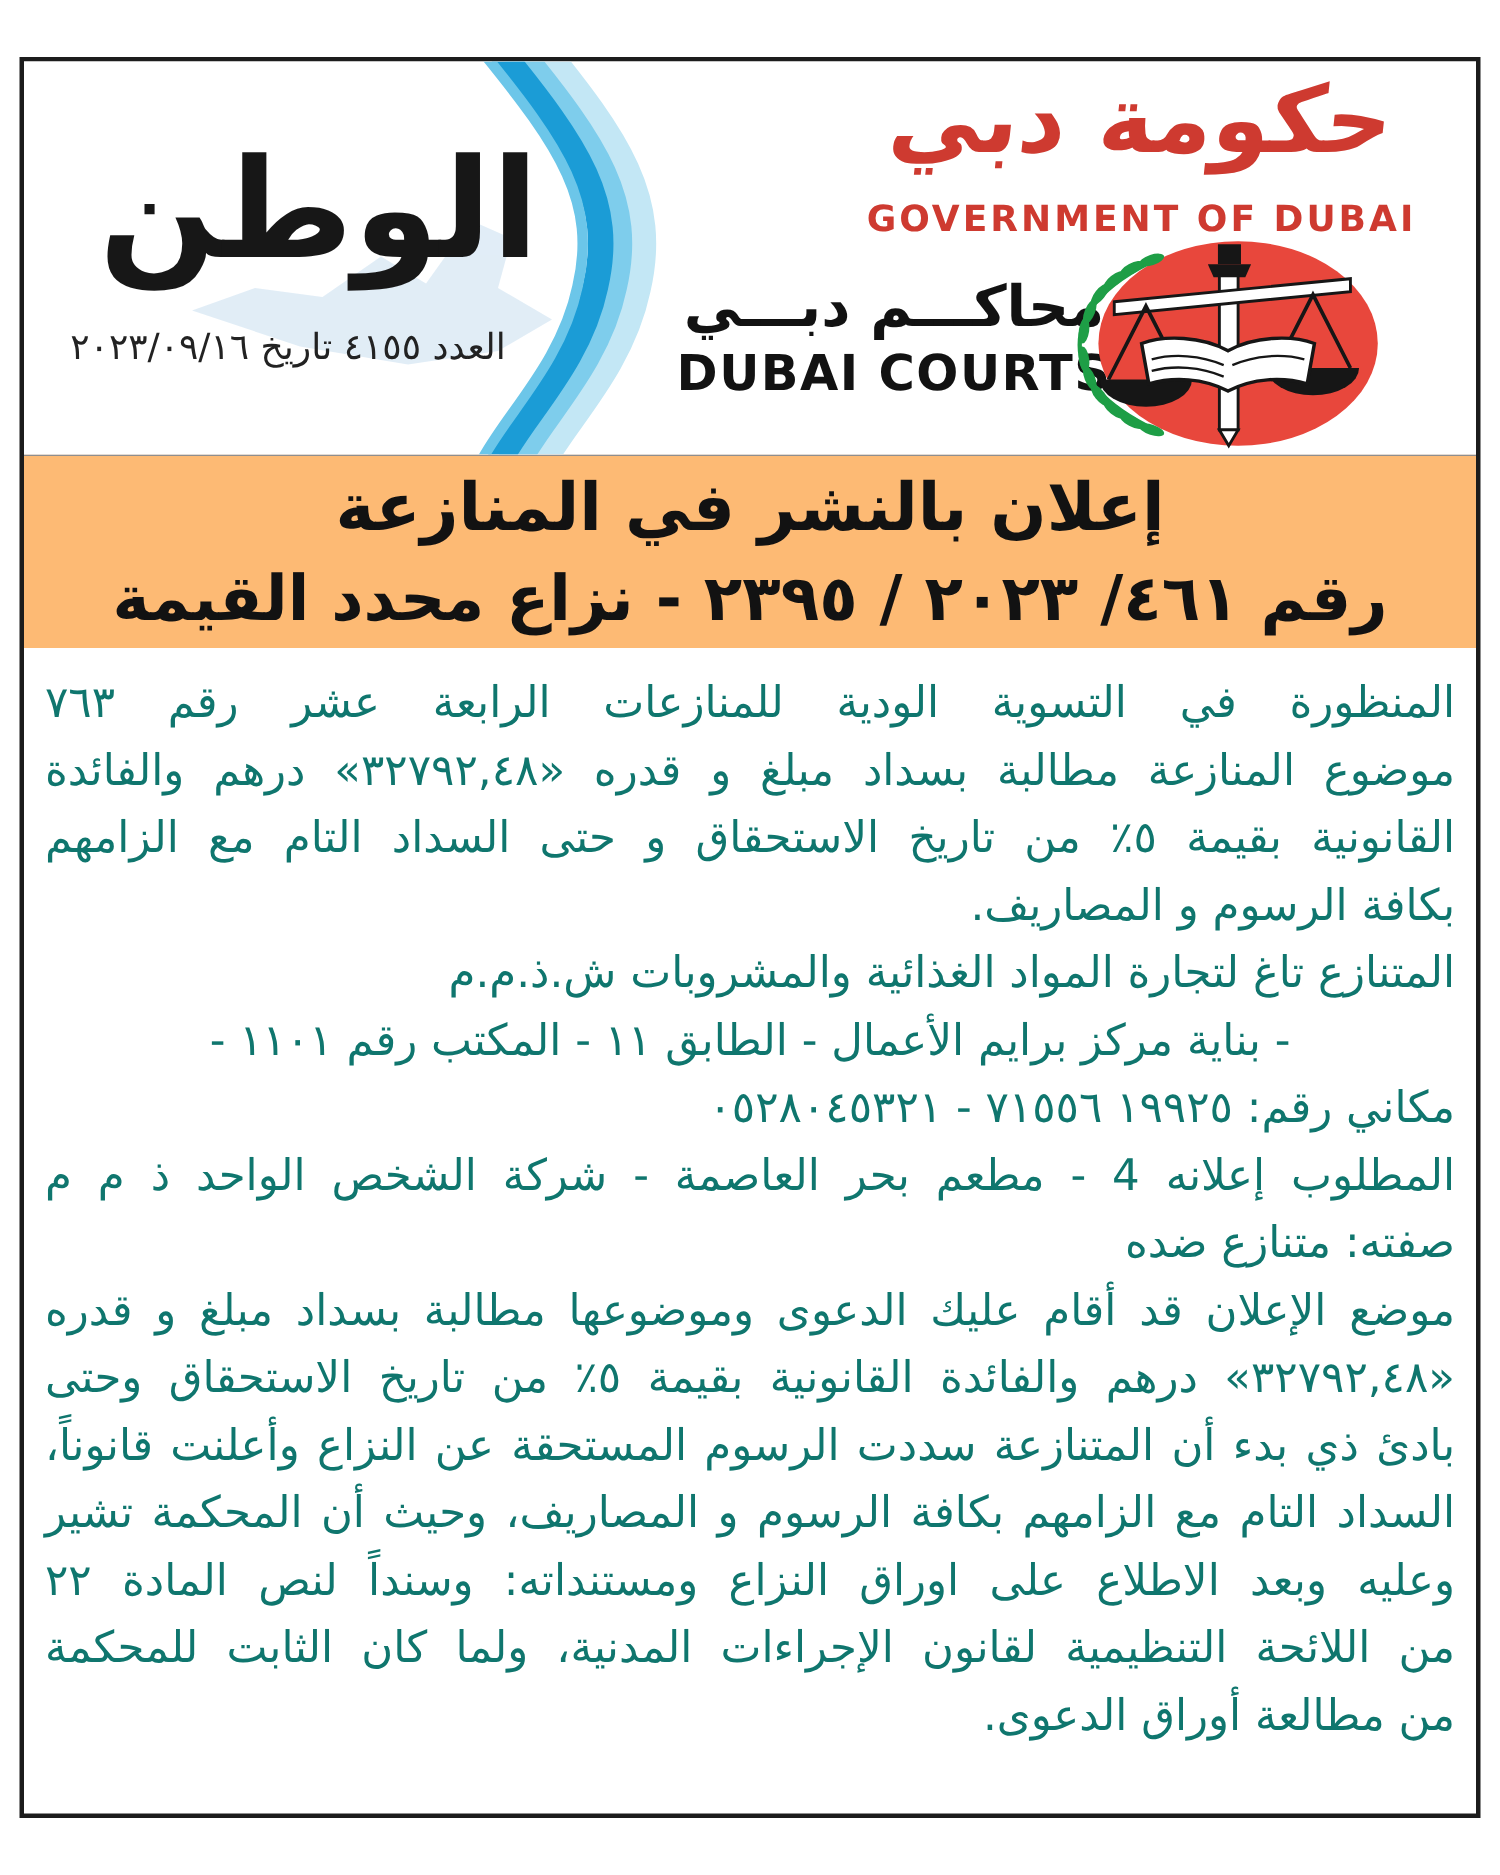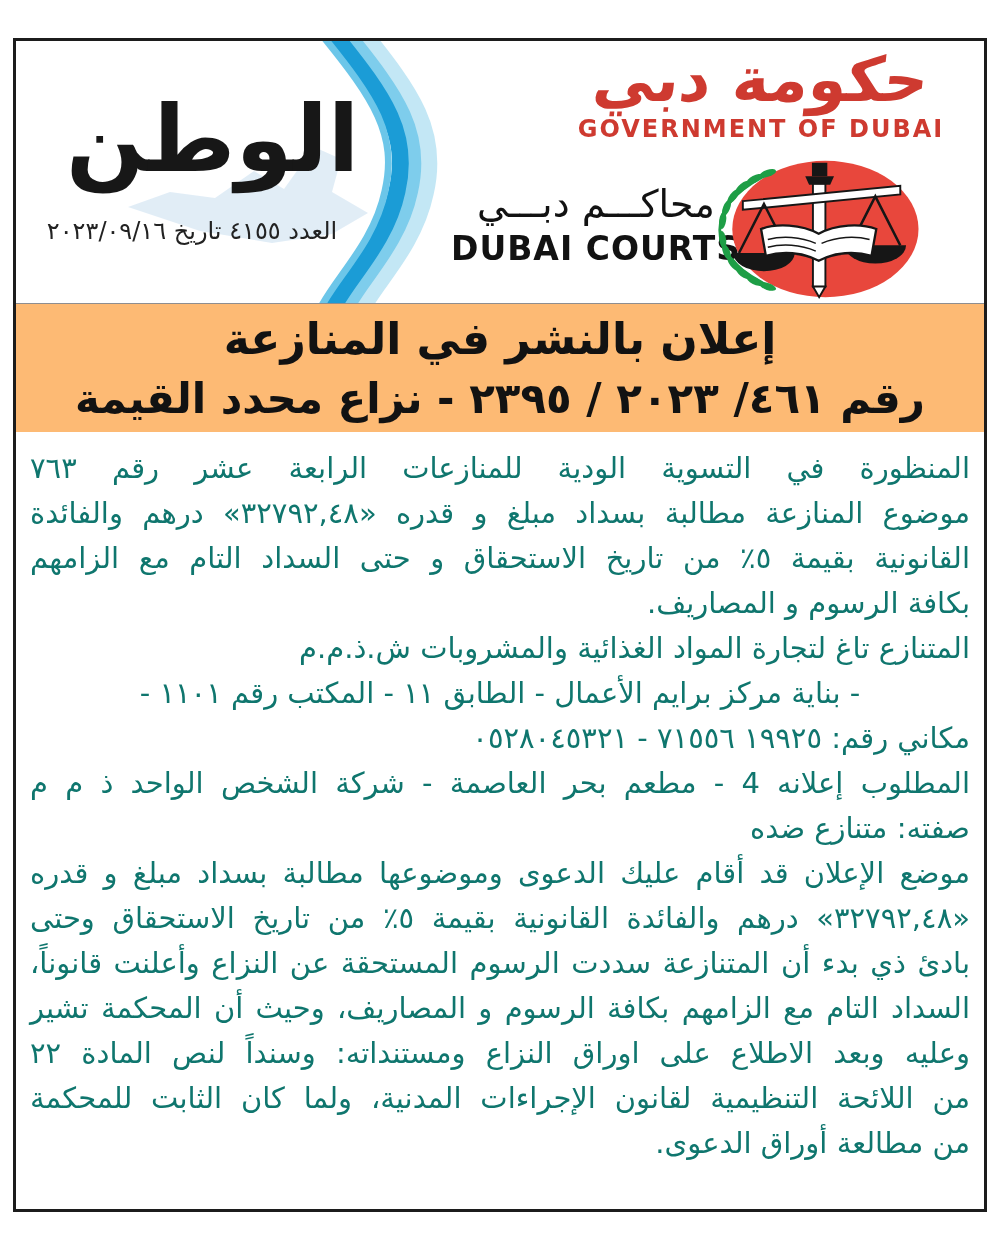--- a/index.html
+++ b/index.html
@@ -21,23 +21,23 @@
   }
   .issue{
     position:absolute;left:6px;top:176px;width:340px;text-align:center;
     font-size:24px;color:#222;direction:rtl;
   }
   .gov{position:absolute;left:510px;top:6px;width:470px;text-align:center;}
   .gov-ar{
     font-size:62px;font-weight:bold;color:#ce3a30;direction:rtl;line-height:1.05;
     transform:skewX(-6deg);
   }
-  .gov-en{font-size:24px;font-weight:bold;color:#ce3a30;letter-spacing:2px;margin-top:3px;}
+  .gov-en{font-size:24px;font-weight:bold;color:#ce3a30;letter-spacing:2px;margin-top:20px;}
   .courts{position:absolute;left:420px;top:142px;width:320px;text-align:center;}
-  .courts-ar{font-size:38px;font-weight:normal;color:#121212;direction:rtl;line-height:1.15;}
+  .courts-ar{font-size:38px;font-weight:bold;color:#121212;direction:rtl;line-height:1.15;}
   .courts-en{font-size:33px;font-weight:bold;color:#121212;letter-spacing:1px;margin-top:2px;}
   .emblem{position:absolute;left:683px;top:116px;width:224px;height:144px;}
   
   .banner{
     height:128px;background:#fdba74;direction:rtl;display:flex;
     flex-direction:column;align-items:center;justify-content:center;gap:10px;
     border-top:1px solid #8e8e90;
   }
   .banner-l1{font-size:44px;font-weight:bold;color:#121212;}
   .banner-l2{font-size:42px;font-weight:bold;color:#121212;}

